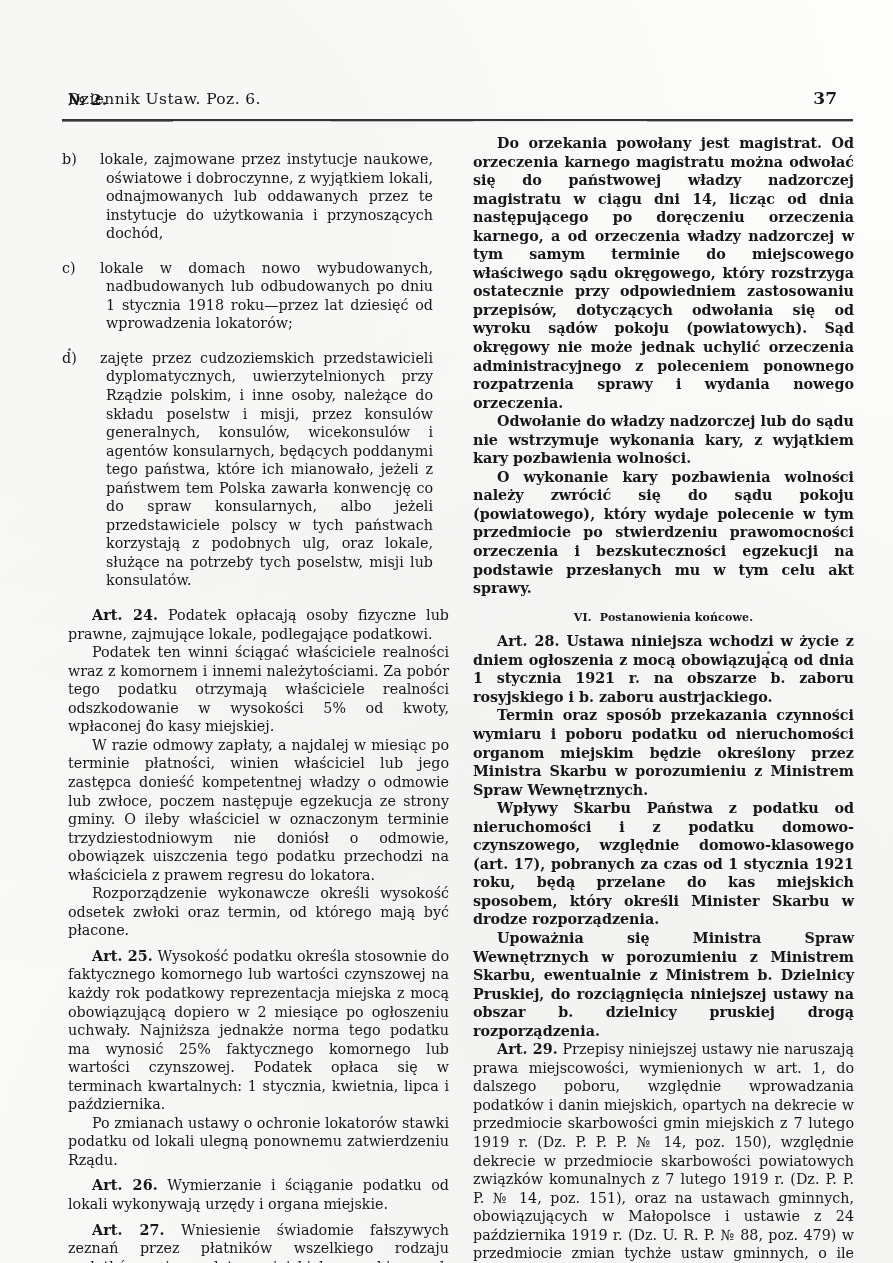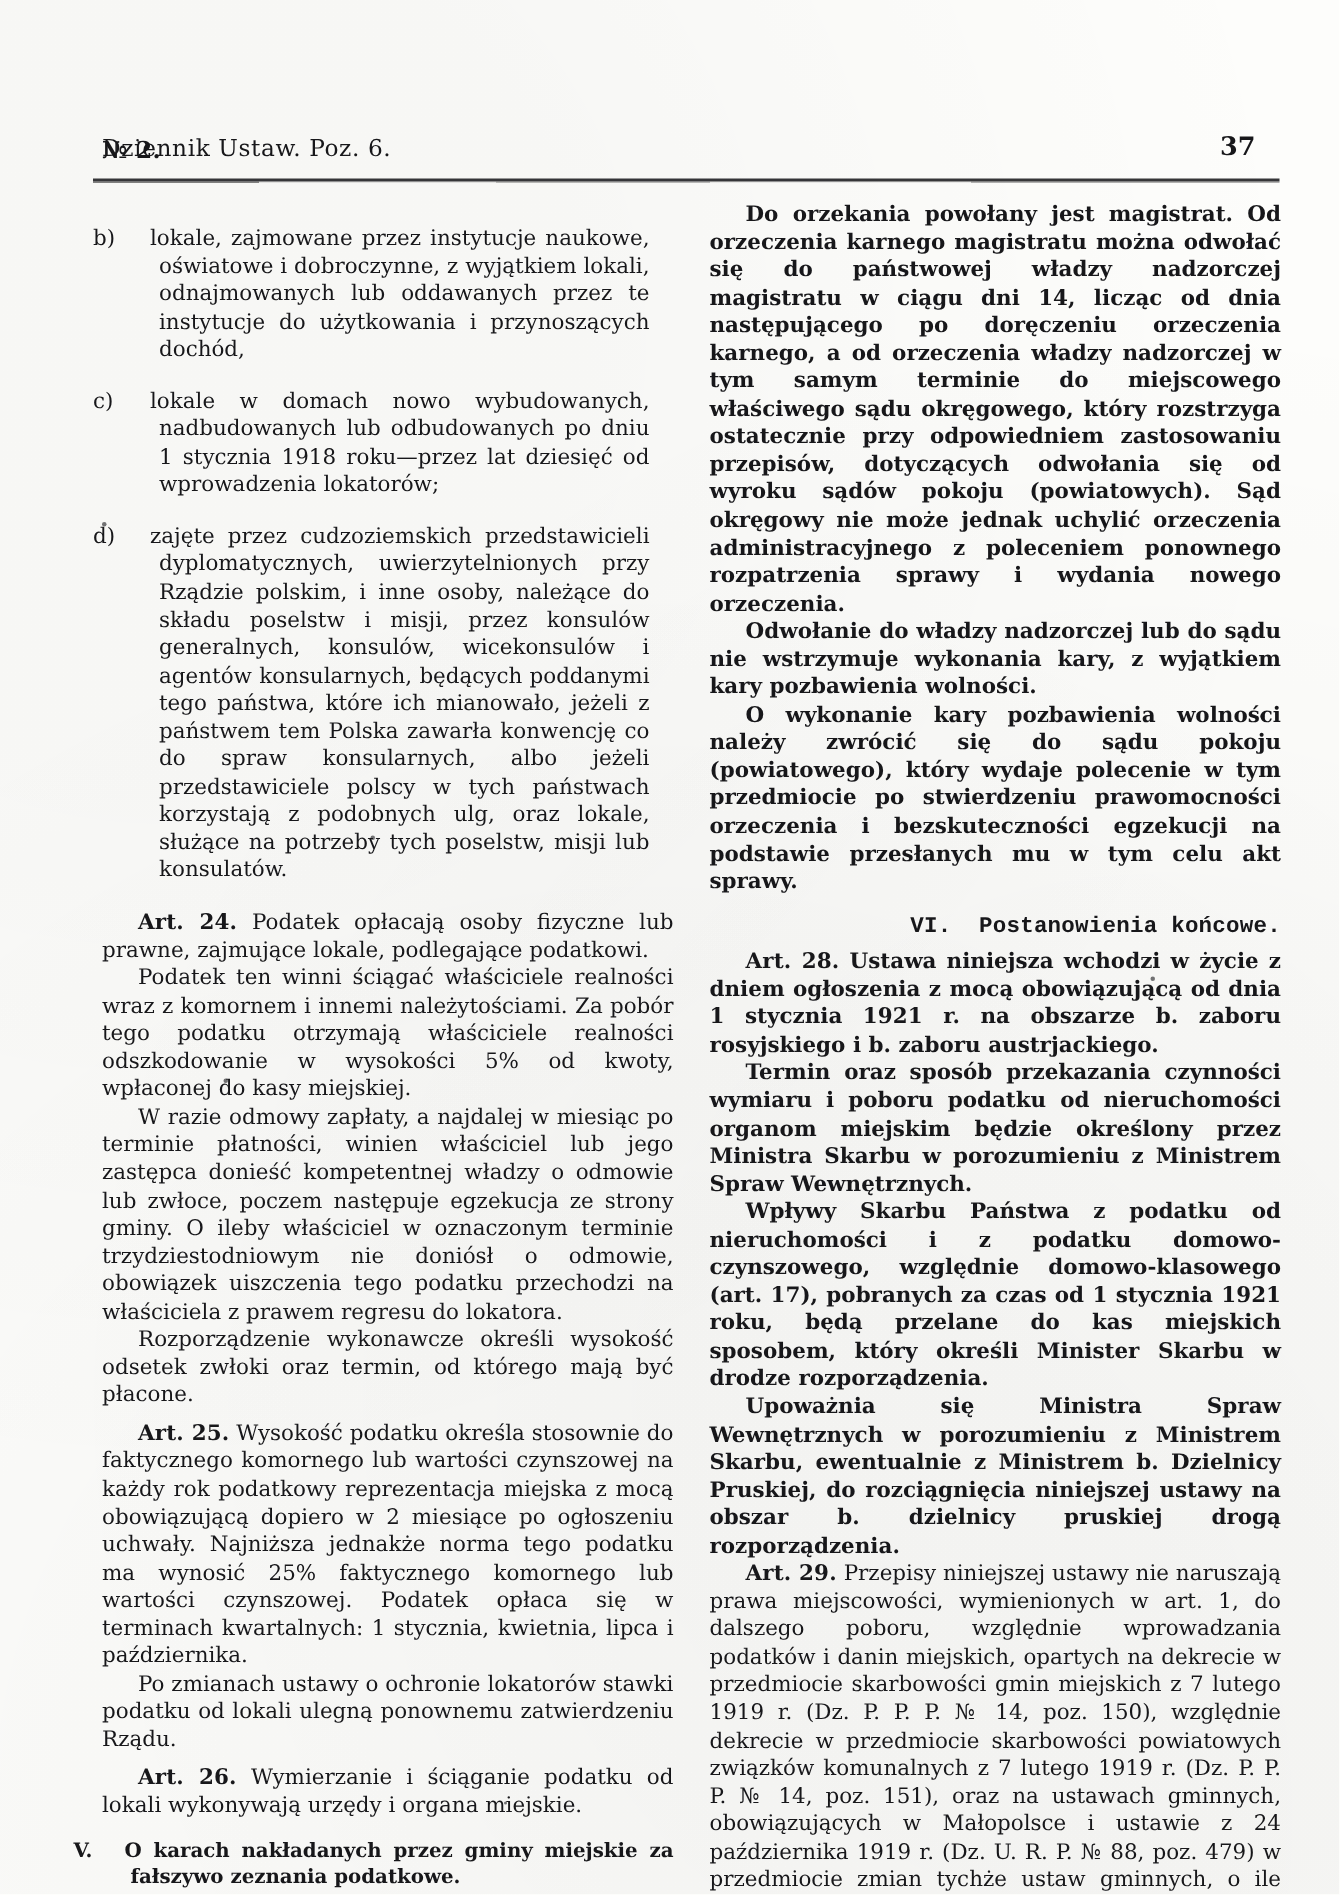--- a/index.html
+++ b/index.html
@@ -111,25 +111,24 @@
 
   
   .art {
     font-weight: 700;
     letter-spacing: .1px;
   }
 
   
   .sec-center {
     margin: 11px 0 5px 0;
-    text-align: right;
-    font-weight: 700;
-    font-size: 15px;
+    text-align: center;
+    font-weight: 700;
+    font-size: 11px;
     letter-spacing: .15px;
-    font-family: Liberation Mono, monospace;
   }
   .sec-run {
     margin: 12px 0 5px 0;
     font-weight: 700;
     font-size: 13.2px;
     text-align: justify;
     padding-left: 19px;
     text-indent: -19px;
     line-height: 17px;
   }
@@ -196,23 +195,20 @@
         <span>Wysokość podatku określa stosownie do faktycznego komornego lub wartości czynszowej na każdy rok podatkowy reprezentacja miejska z mocą obowiązującą dopiero w 2 miesiące po ogłoszeniu uchwały. Najniższa jednakże norma tego podatku ma wynosić 25% faktycznego komornego lub wartości czynszowej. Podatek opłaca się w terminach kwartalnych: 1 stycznia, kwietnia, lipca i października.</span>
       </p>
 
       <p class="p">Po zmianach ustawy o ochronie lokatorów stawki podatku od lokali ulegną ponownemu zatwierdzeniu Rządu.</p>
 
       <p class="p gap">
         <span class="art">Art. 26.</span>
         <span>Wymierzanie i ściąganie podatku od lokali wykonywają urzędy i organa miejskie.</span>
       </p>
 
-      <p class="sec-run">
-        <span class="roman">V.</span><span>O karach nakładanych przez gminy miejskie za fałszywo zeznania podatkowe.</span>
-      </p>
 
       <p class="p gap">
         <span class="art">Art. 27.</span>
         <span>Wniesienie świadomie fałszywych zeznań przez płatników wszelkiego rodzaju podatków i opłat miejskich, pobieranych bezpośrednio przez organa miast, wymienionych w art. 1, oraz udziela-</span>
       </p>
 
     </div>
 
     <div class="col" id="col-right">
 

